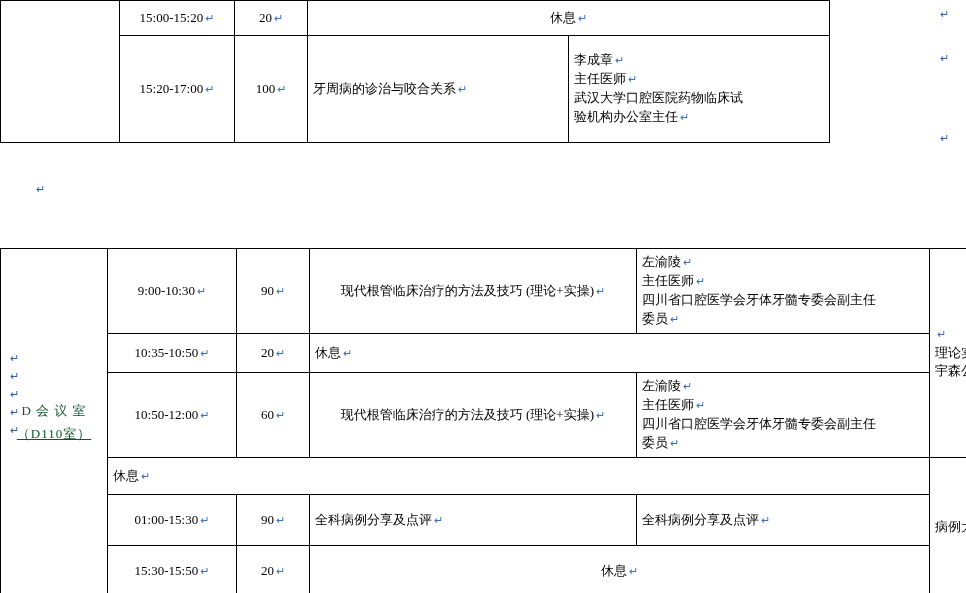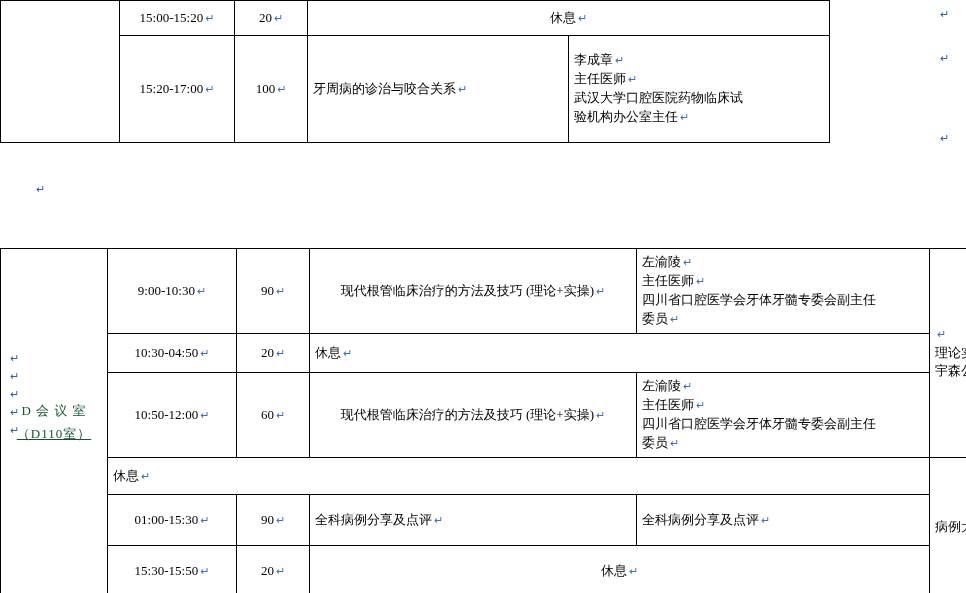--- a/index.html
+++ b/index.html
@@ -200,21 +200,21 @@
           </div>
         </td>
         <td class="t2-note note-cell v-top" rowspan="3">
           <div><span class="pil">↵</span></div>
           <div><span>理论实操班</span></div>
           <div><span>宇森公司</span></div>
         </td>
       </tr>
 
       <tr>
-        <td class="c" style="height:32px;"><span>10:30-04:50</span><span class="pil">↵</span></td>
+        <td class="c" style="height:32px;"><span>10:35-10:50</span><span class="pil">↵</span></td>
         <td class="c"><span>20</span><span class="pil">↵</span></td>
         <td class="l" colspan="2"><span>休息</span><span class="pil">↵</span></td>
       </tr>
 
       <tr>
         <td class="c tall-1"><span>10:50-12:00</span><span class="pil">↵</span></td>
         <td class="c"><span>60</span><span class="pil">↵</span></td>
         <td class="c"><span>现代根管临床治疗的方法及技巧 (理论+实操)</span><span class="pil">↵</span></td>
         <td class="l v-top">
           <div class="speaker-block">

